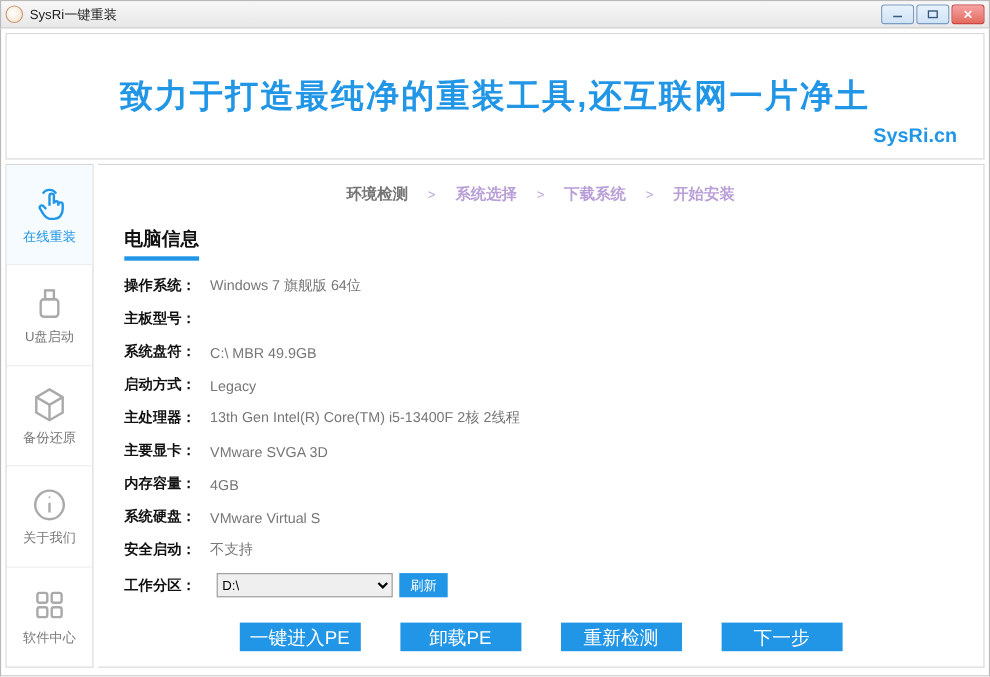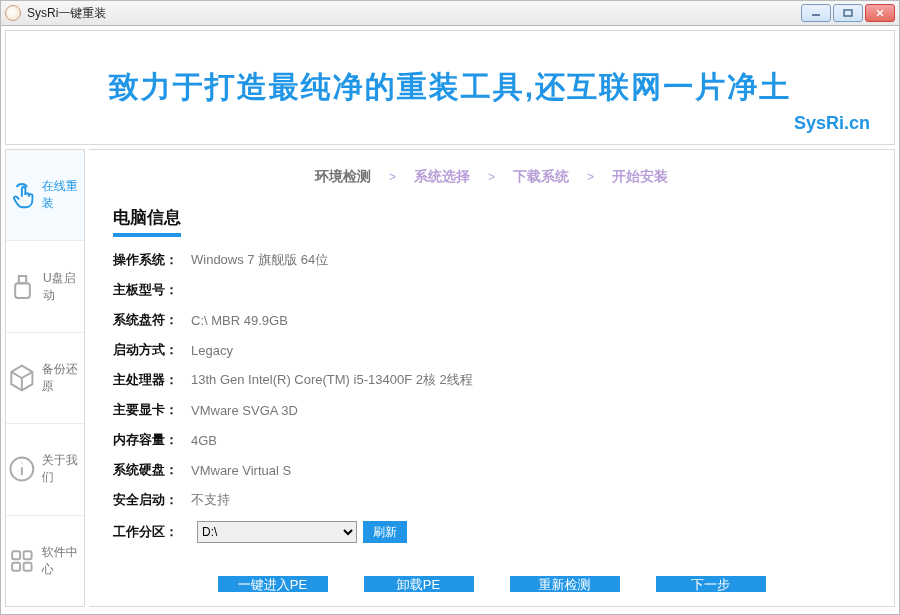--- a/index.html
+++ b/index.html
@@ -14,21 +14,21 @@
 
 .outer { border: 1px solid #b9b9b9; border-top: none; height: 589px; padding: 4px; background: #fff; }
 
 .banner { height: 115px; border: 1px solid #d8d8d8; margin-bottom: 4px; position: relative; display: flex; flex-direction: column; align-items: center; justify-content: center; }
 .banner-main { font-size: 30px; font-weight: bold; color: #2196e6; letter-spacing: 2px; text-align: center; }
 .banner-sub { position: absolute; right: 24px; bottom: 10px; font-size: 18px; font-weight: bold; color: #2196e6; }
 
 .body-row { display: flex; height: 458px; }
 
 .sidebar { width: 80px; border: 1px solid #d8d8d8; display: flex; flex-direction: column; }
-.side-item { flex: 1; display: flex; align-items: center; justify-content: center; border-bottom: 1px solid #ededed; cursor: pointer; gap: 4px; }
+.side-item { flex: 1; display: flex; flex-direction: column; align-items: center; justify-content: center; border-bottom: 1px solid #ededed; cursor: pointer; gap: 4px; }
 .side-item:last-child { border-bottom: none; }
 .side-item .slabel { font-size: 12px; color: #777; }
 .side-item.active { background: #f5fbff; }
 .side-item.active .slabel { color: #2196e6; }
 .side-item.active svg { stroke: #2196e6; fill: none; }
 .side-item svg { stroke: #aaa; fill: none; stroke-width: 2.2; }
 
 .main { flex: 1; border: 1px solid #d8d8d8; border-left: none; margin-left: 4px; padding: 18px 24px 10px 24px; position: relative; }
 
 .steps { display: flex; gap: 18px; align-items: center; justify-content: center; margin-bottom: 20px; }
@@ -42,21 +42,21 @@
 
 .info-row { display: flex; align-items: center; font-size: 13px; margin-bottom: 12px; }
 .info-label { width: 78px; color: #111; font-weight: bold; }
 .info-value { color: #777; font-weight: normal; }
 
 .partition-row { display: flex; align-items: center; gap: 6px; margin-top: 2px; }
 .partition-row select { width: 160px; height: 22px; font-size: 12px; border: 1px solid #999; }
 .refresh-btn { height: 22px; padding: 0 10px; background: #2196e6; color: #fff; border: none; font-size: 12px; cursor: pointer; }
 
 .bottom-btns { position: absolute; bottom: 14px; left: 0; right: 0; display: flex; justify-content: center; gap: 36px; }
-.bottom-btns button { width: 110px; height: 16px; background: #2196e6; color: #fff; border: none; font-size: 13px; cursor: pointer; }
+.bottom-btns button { width: 110px; height: 26px; background: #2196e6; color: #fff; border: none; font-size: 17px; cursor: pointer; }
 </style>
 </head>
 <body>
 
 <div class="titlebar">
   <div class="app-icon"></div>
   <div class="title-text">SysRi一键重装</div>
   <div class="win-btns">
     <div class="win-btn">
         <svg width="10" height="8">

